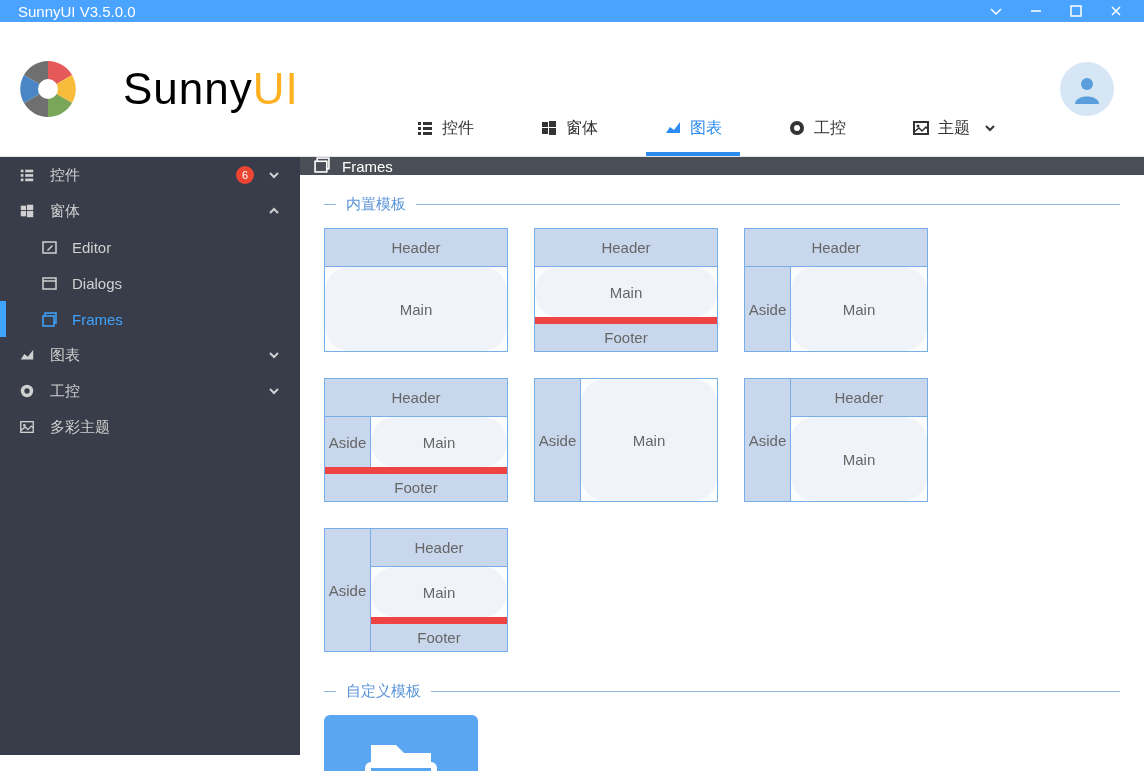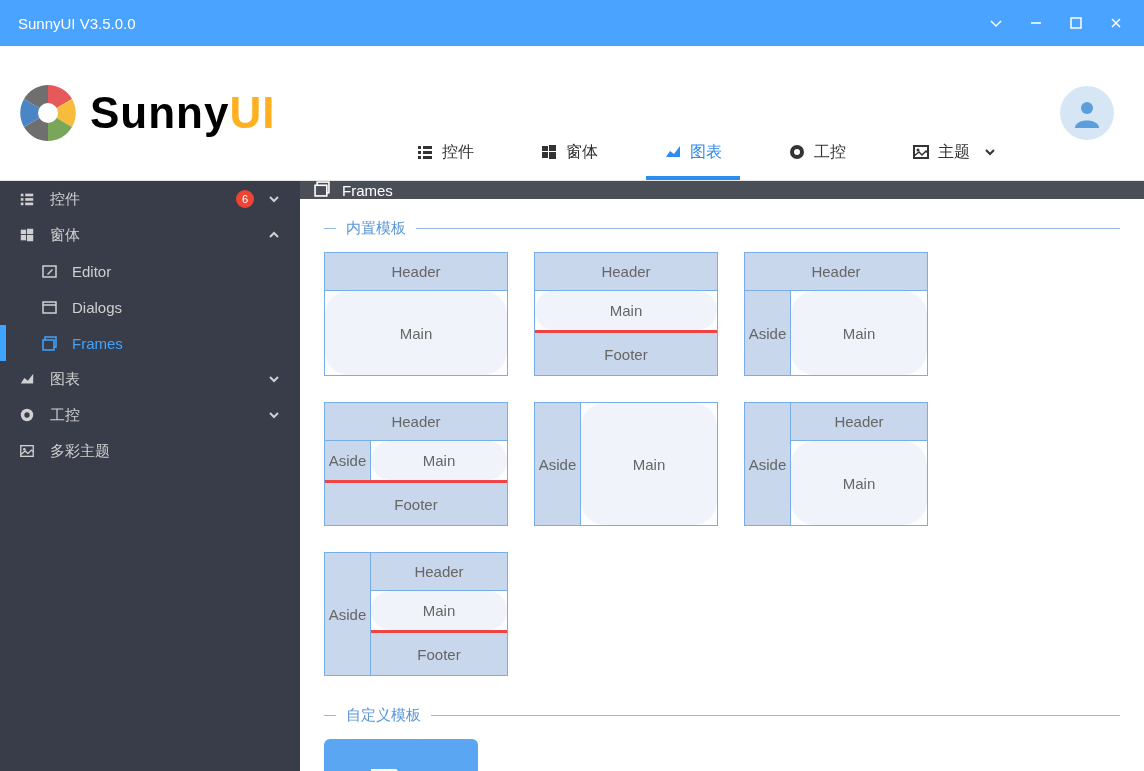--- a/index.html
+++ b/index.html
@@ -1,34 +1,34 @@
 <!DOCTYPE html>
 <html><head>
 <meta charset="utf-8">
 <style>
   * { box-sizing: border-box; margin: 0; padding: 0; font-family: "Microsoft YaHei", "Segoe UI", sans-serif; }
   html, body { width: 1144px; height: 771px; overflow: hidden; background: #fff; }
 
   
   .titlebar {
-    height: 46px; background: #4aa3ff; color: #fff; display: flex; align-items: center;
+    height: 22px; background: #4aa3ff; color: #fff; display: flex; align-items: center;
     padding: 0 8px 0 18px; font-size: 15px;
   }
   .titlebar .spacer { flex: 1; }
   .titlebar .win-btn { width: 40px; height: 38px; display: flex; align-items: center; justify-content: center; }
   .titlebar svg { stroke: #fff; fill: none; }
 
   
   .header {
     height: 135px; background: #fff; border-bottom: 1px solid #e6e6e6; position: relative;
     display: flex; align-items: center; padding-left: 18px;
   }
   .logo { display: flex; align-items: center; gap: 12px; }
   .logo-mark { width: 60px; height: 60px; position: relative; }
-  .logo-text { font-size: 44px; font-weight: 700; letter-spacing: 1px; }
+  .logo-text { font-size: 44px; font-weight: 400; letter-spacing: 1px; margin-left: 33px; }
   .logo-text .ui { color: #ffb020; }
 
   .top-tabs {
     position: absolute; right: 130px; bottom: 0; display: flex; gap: 30px;
   }
   .top-tab {
     height: 52px; display: flex; align-items: center; gap: 8px; font-size: 16px; color: #333;
     padding: 0 18px; border-bottom: 4px solid transparent; cursor: pointer;
   }
   .top-tab.active { color: #2c8cf0; border-bottom-color: #2c8cf0; }
@@ -73,21 +73,21 @@
   .section-title .dash { width: 12px; height: 1px; background: #93b8e0; }
 
   .templates { display: flex; flex-wrap: wrap; gap: 26px; }
   .tpl {
     width: 184px; height: 124px; border: 1px solid #78aee8; background: #fbfdff;
     display: flex; flex-direction: column; font-size: 15px; color: #666;
   }
   .tpl .row { display: flex; flex: 1; }
   .tpl .cell { display: flex; align-items: center; justify-content: center; border: 0 solid #78aee8; }
   .tpl .h  { height: 38px; background: #c9d7ec; border-bottom: 1px solid #78aee8; }
-  .tpl .f  { height: 45px; background: #c9d7ec; border-top: 3px solid #ef4444; }
+  .tpl .f  { height: 34px; background: #c9d7ec; border-top: 7px solid #ef4444; }
   .tpl .a  { width: 46px; background: #c9d7ec; border-right: 1px solid #78aee8; }
   .tpl .m  { flex: 1; background: #f0f4fa; border-radius: 24px; }
 
   .custom-tile {
     width: 154px; height: 120px; background: #5aa6f2; border-radius: 6px;
     display: flex; align-items: center; justify-content: center;
   }
 
   svg { display: block; }
 </style>

